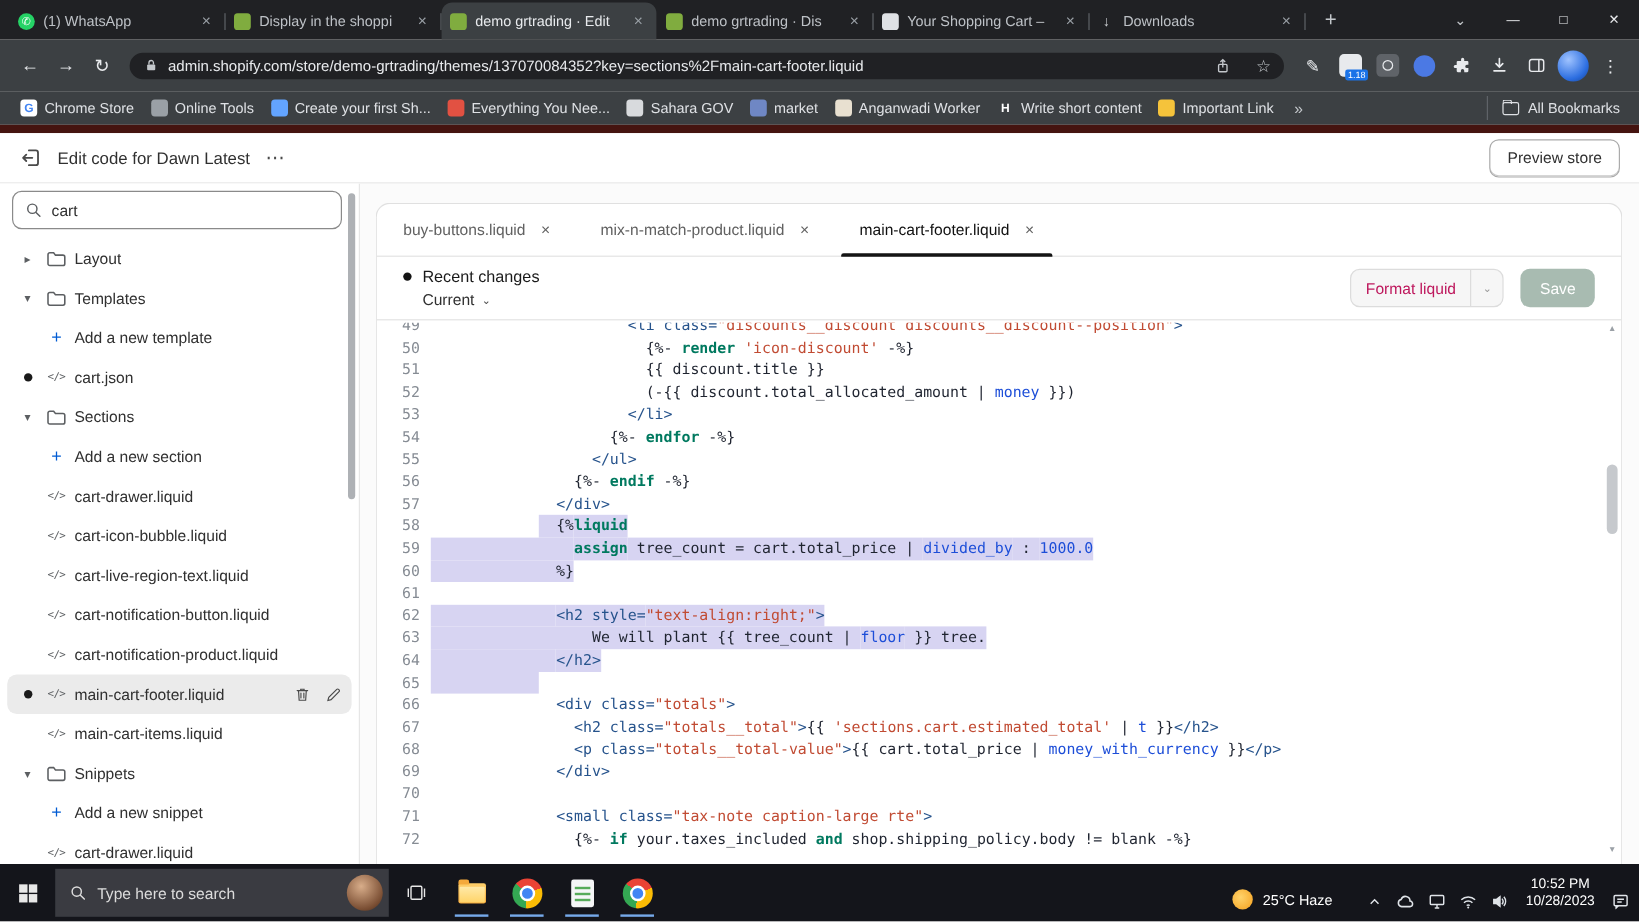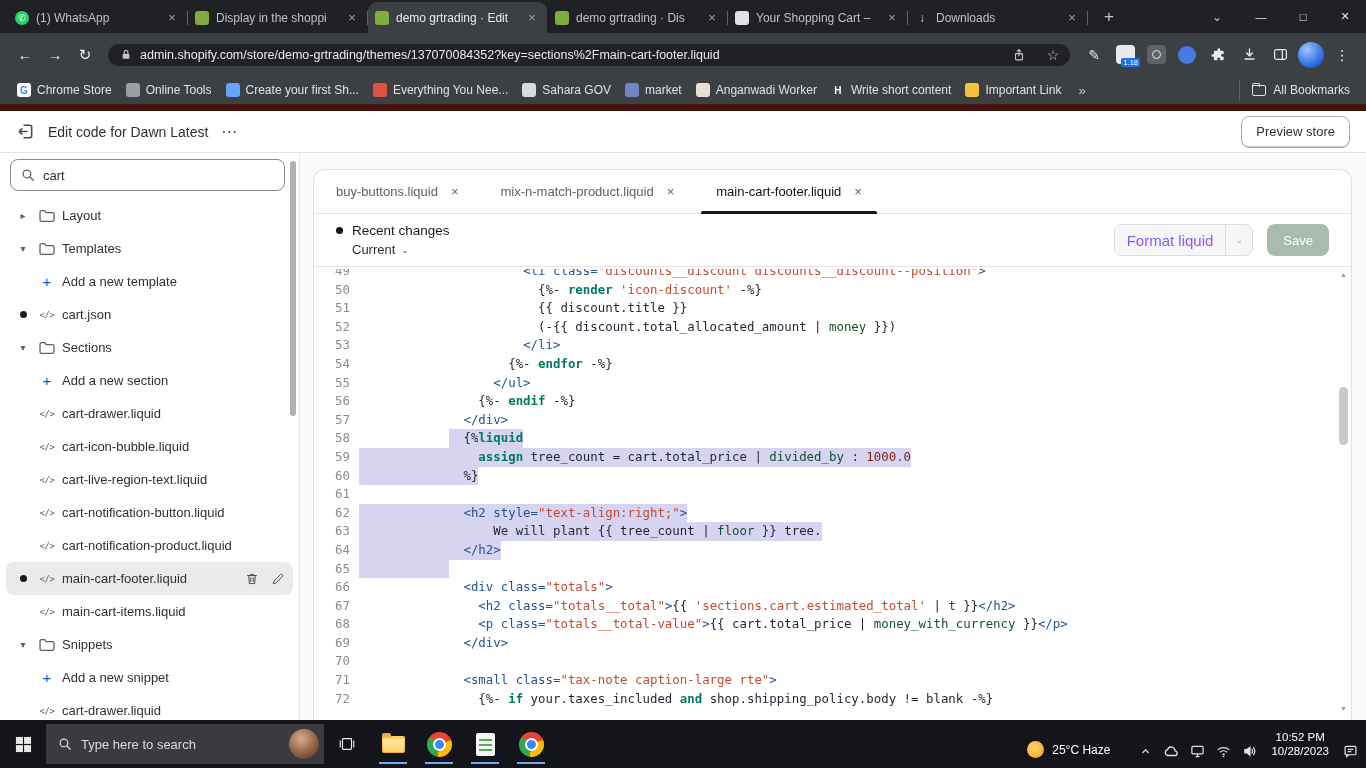--- a/index.html
+++ b/index.html
@@ -92,42 +92,42 @@
   .etab.active::after{content:"";position:absolute;left:-15px;right:-15px;bottom:-1px;height:3px;background:#141414;border-radius:2px 2px 0 0}
 
   .changes{padding:9px 22px;border-bottom:1px solid #e3e3e3;display:flex;align-items:center;flex:none}
   .rc-left{display:flex;flex-direction:column;gap:4px}
   .rc-top{display:flex;align-items:center;gap:9px;font-size:13.5px;color:#1a1a1a}
   .rc-dot{width:7px;height:7px;border-radius:50%;background:#141414}
   .rc-cur{margin-left:16px;font-size:13px;color:#303030;display:flex;align-items:center;gap:6px}
   .rc-cur .cchev{font-size:9px;color:#4a4a4a}
   .rc-right{margin-left:auto;display:flex;align-items:center;gap:14px}
   .fmt{height:32px;display:flex;align-items:center;background:#f6f6f6;border:1px solid #dcdcdc;border-radius:8px;overflow:hidden}
-  .fmt-l{padding:0 12px;font-size:15px;color:#8b5cf6}
+  .fmt-l{padding:0 12px;font-size:13px;color:#be185d}
   .fmt-d{width:1px;align-self:stretch;background:#dcdcdc}
   .fmt-r{width:26px;text-align:center;color:#9a9a9a;font-size:9px}
   .save{height:32px;padding:4px 16px;background:#a8bbb1;color:#fff;border-radius:8px;font-size:13px;display:flex;align-items:center}
 
   
   .codewrap{flex:1;position:relative;overflow:hidden}
   .cm{position:absolute;left:0;top:2px;right:14px;bottom:0;overflow:hidden;
     font-family:"DejaVu Sans Mono",monospace;font-size:12.4px;line-height:18.6px}
   .cline{display:flex}
   .cline:first-child{margin-top:-7px}
   .gut{width:36px;text-align:right;color:#868c94;flex:none;user-select:none}
   .ccode{flex:1;display:flex;padding-left:9px;min-width:0;white-space:pre}
   .ccode span{white-space:pre;flex:none}
   .fillsel{flex:1 1 auto;background:#d7d4f2}
   .sel{background:#d7d4f2}
   .tk-p{color:#1f2430}
   .tk-tag{color:#26538c}
   .tk-kw{color:#00795f;font-weight:bold}
   .tk-str{color:#c14b33}
-  .tk-flt{color:#14532d}
-  .tk-num{color:#7f1d1d}
+  .tk-flt{color:#1d4ed8}
+  .tk-num{color:#1d4ed8}
   .vsb-thumb{position:absolute;right:3px;top:120px;width:9px;height:58px;background:#c6c9cd;border-radius:5px}
   .vsb-up{position:absolute;right:4px;top:4px;color:#9aa0a6;font-size:7px}
   .vsb-dn{position:absolute;right:4px;bottom:8px;color:#9aa0a6;font-size:7px}
 
   
   .taskbar{height:48px;background:#14151b;display:flex;align-items:center;flex:none;color:#e8e8e8}
   .tb-btn{width:46px;height:40px;display:flex;align-items:center;justify-content:center;position:relative;flex:none}
   .tb-btn.open::after{content:"";position:absolute;left:9px;right:9px;bottom:0;height:2px;background:#76a9ea}
   .tb-search{width:278px;height:40px;background:#3a3b41;display:flex;align-items:center;gap:9px;padding:0 5px 0 12px;
     font-size:13px;color:#dcdcdc;flex:none}

